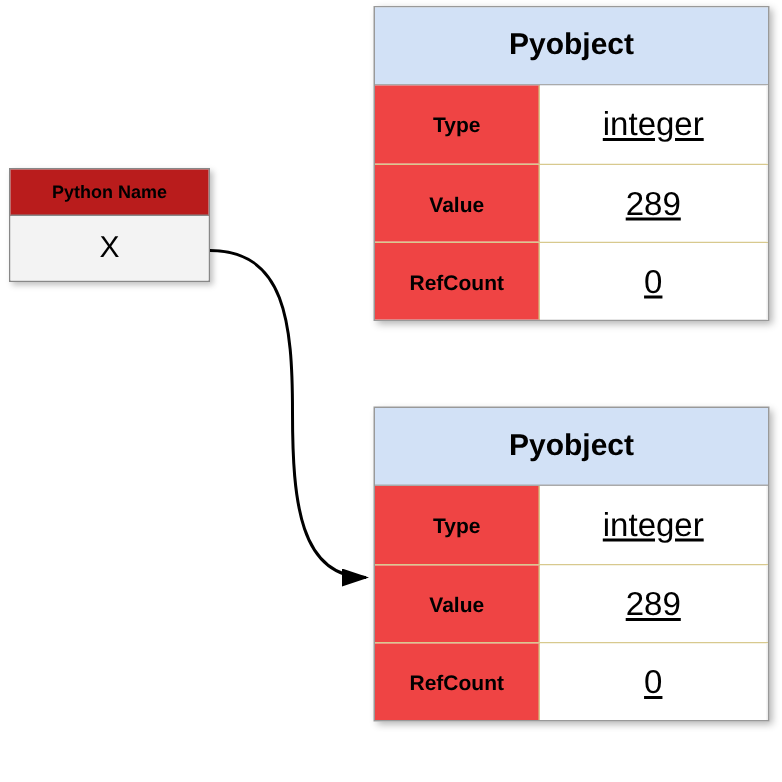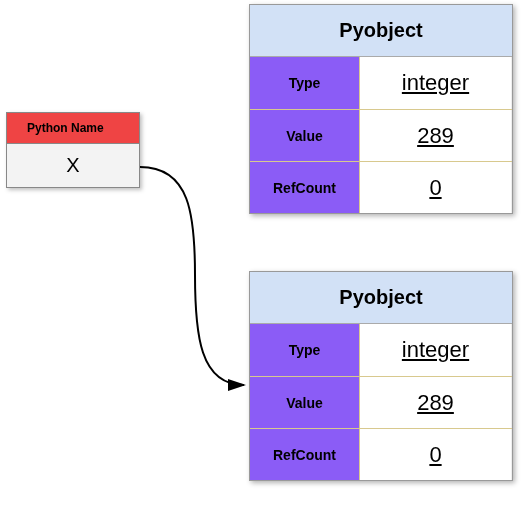--- a/index.html
+++ b/index.html
@@ -18,23 +18,23 @@
   
   .name-box {
     position: absolute;
     left: 6px;
     top: 112px;
     width: 134px;
     border: 1px solid #888;
     box-shadow: 2px 2px 4px rgba(0,0,0,0.25);
   }
   .name-box .hdr {
-    background: #ef4444;
+    background: #b91c1c;
     border-bottom: 1px solid #888;
-    text-align: left;
+    text-align: center;
     font-size: 12px;
     font-weight: bold;
     padding: 8px 20px;
   }
   .name-box .val {
     background: #f3f3f3;
     text-align: center;
     font-size: 20px;
     padding: 10px 4px;
   }
@@ -59,21 +59,21 @@
     padding: 14px 17px;
     border-bottom: 1px solid #aaa;
   }
   .pyobj .row {
     display: flex;
     height: 52px;
   }
   .pyobj .row + .row { border-top: 1px solid #d8c98e; justify-content: flex-end; }
   .pyobj .row .label {
     width: 110px;
-    background: #8b5cf6;
+    background: #ef4444;
     border-right: 1px solid #d8c98e;
     display: flex;
     align-items: center;
     justify-content: center;
     font-weight: bold;
     font-size: 14px;
   }
   .pyobj .row .value {
     flex: 1;
     background: #ffffff;

